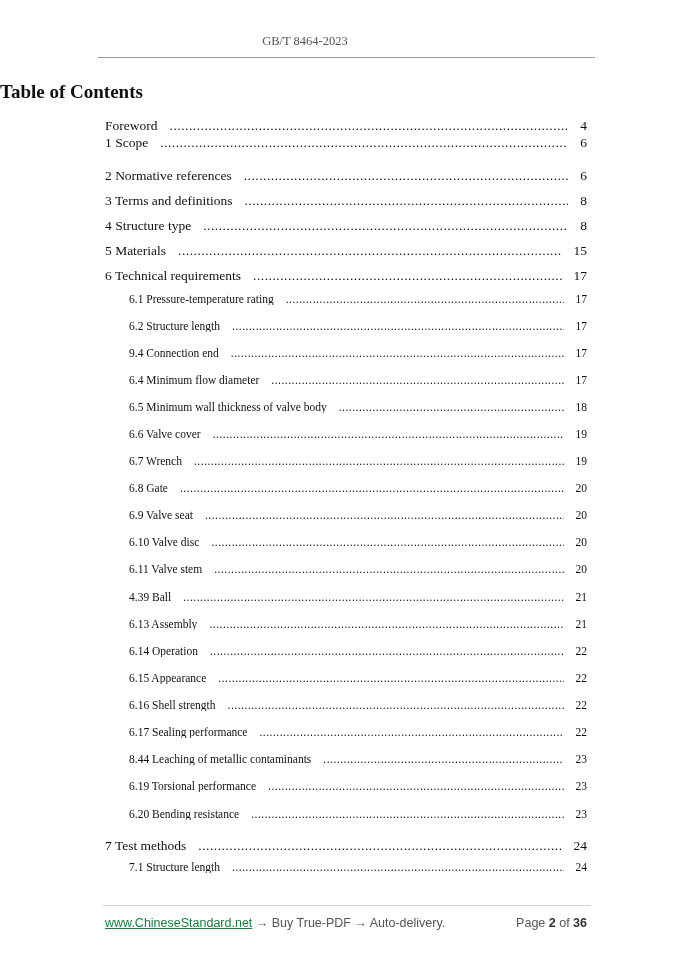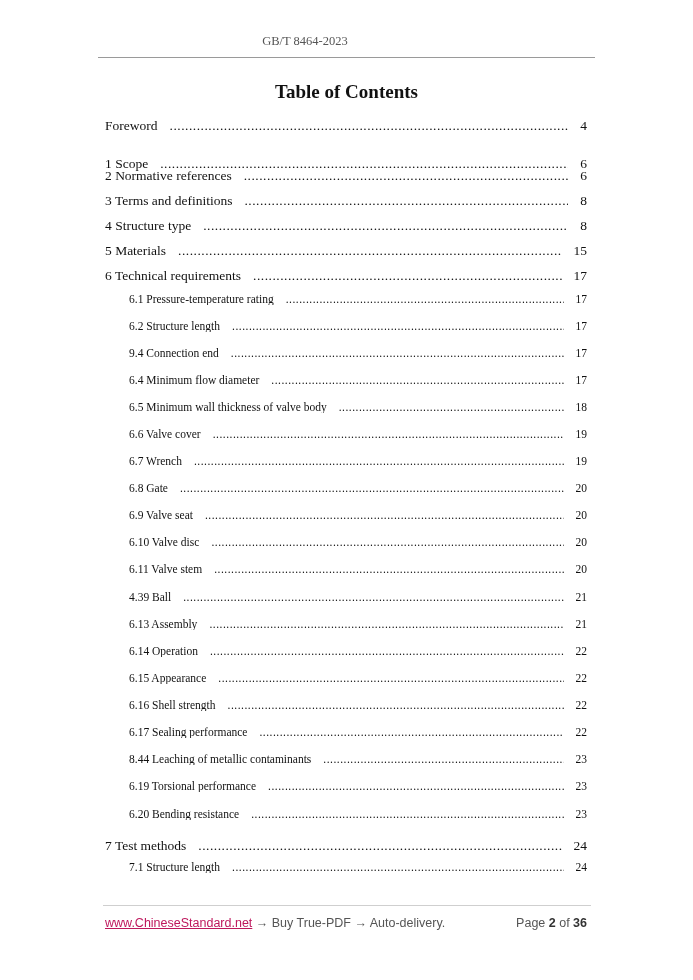--- a/index.html
+++ b/index.html
@@ -1,51 +1,51 @@
 <!DOCTYPE html>
 <html><head>
   <meta charset="utf-8">
   <style>
     html, body { margin: 0; padding: 0; background: #ffffff; }
     body { width: 693px; height: 980px; position: relative; overflow: hidden;
            font-family: "Liberation Serif", "DejaVu Serif", serif; color: #111; }
     .header-title { position: absolute; top: 34px; left: 0; width: 610px; text-align: center;
                     font-size: 12.5px; color: #555; }
     .header-rule { position: absolute; top: 57px; left: 98px; width: 497px; height: 1px; background: #9a9a9a; }
-    .toc-title { position: absolute; top: 81px; left: 0; width: 693px; text-align: center;
+    .toc-title { position: absolute; top: 81px; left: 0; width: 693px; text-align: left;
                  font-size: 19px; font-weight: bold; color: #111; }
     .toc { position: absolute; left: 0; top: 0; width: 693px; }
     .row { position: absolute; display: flex; align-items: baseline; white-space: nowrap; overflow: hidden; gap: 11px; }
     .row.l1 { left: 105px; width: 482px; font-size: 13.5px; }
     .row.l2 { left: 129px; width: 458px; font-size: 11.5px; }
     .row .label { flex: 0 0 auto; }
     .row .dots { flex: 1 1 auto; overflow: hidden; margin: 0 1px; }
     .row .dots::before { content: "......................................................................................................................................................................................................................................................"; letter-spacing: 0.5px; }
     .row .page { flex: 0 0 auto; }
     .footer-rule { position: absolute; top: 905px; left: 103px; width: 488px; height: 1px; background: #cfcfcf; }
     .footer { position: absolute; top: 916px; left: 105px; width: 482px; display: flex; justify-content: space-between;
               font-family: "Liberation Sans", "DejaVu Sans", sans-serif; font-size: 12.5px; color: #555; }
-    .footer a { color: #be185d; text-decoration: underline; }
+    .footer a { color: #15803d; text-decoration: underline; }
     .footer b { color: #333; }
   </style>
 </head>
 <body>
 
 <div class="header-title">GB/T 8464-2023</div>
 <div class="header-rule"></div>
 
 <div class="toc-title">Table of Contents</div>
 
 <div class="toc">
   <div class="row l1" style="top:118px">
       <span class="label">Foreword</span>
       <span class="dots"></span>
       <span class="page">4</span>
     </div>
-  <div class="row l1" style="top:156px">
+  <div class="row l1" style="top:135px">
       <span class="label">1 Scope</span>
       <span class="dots"></span>
       <span class="page">6</span>
     </div>
   <div class="row l1" style="top:168px">
       <span class="label">2 Normative references</span>
       <span class="dots"></span>
       <span class="page">6</span>
     </div>
   <div class="row l1" style="top:193px">

